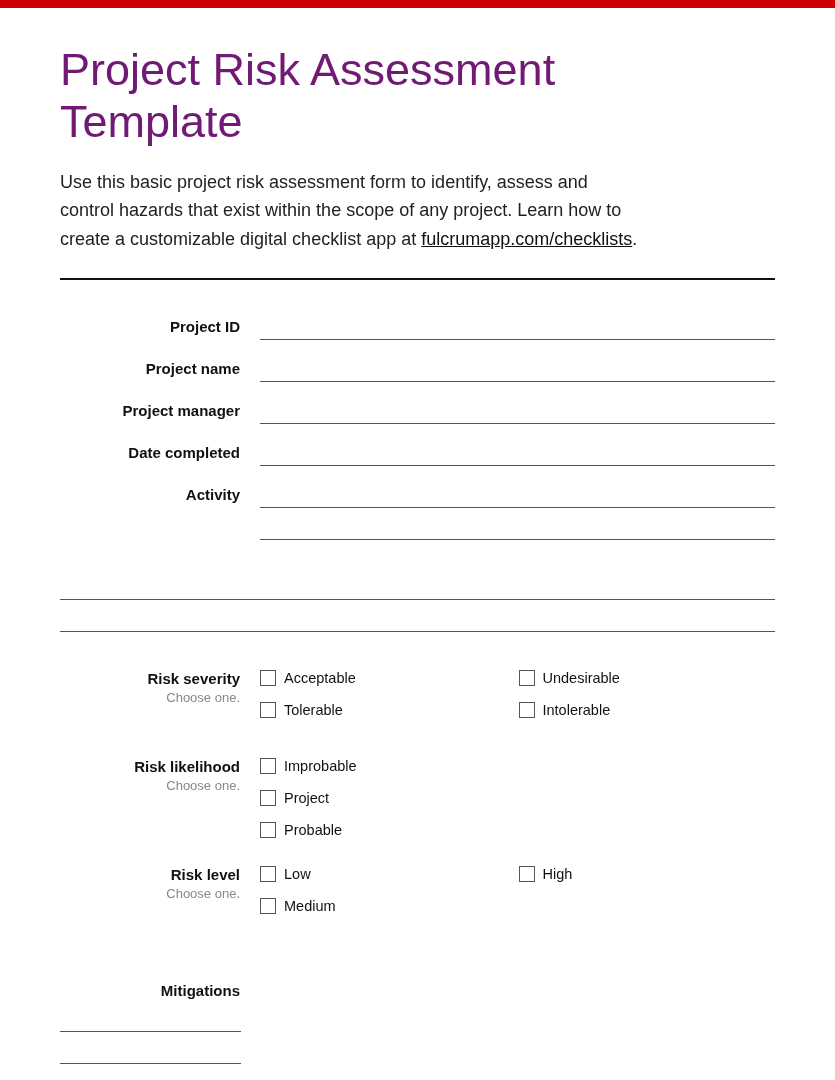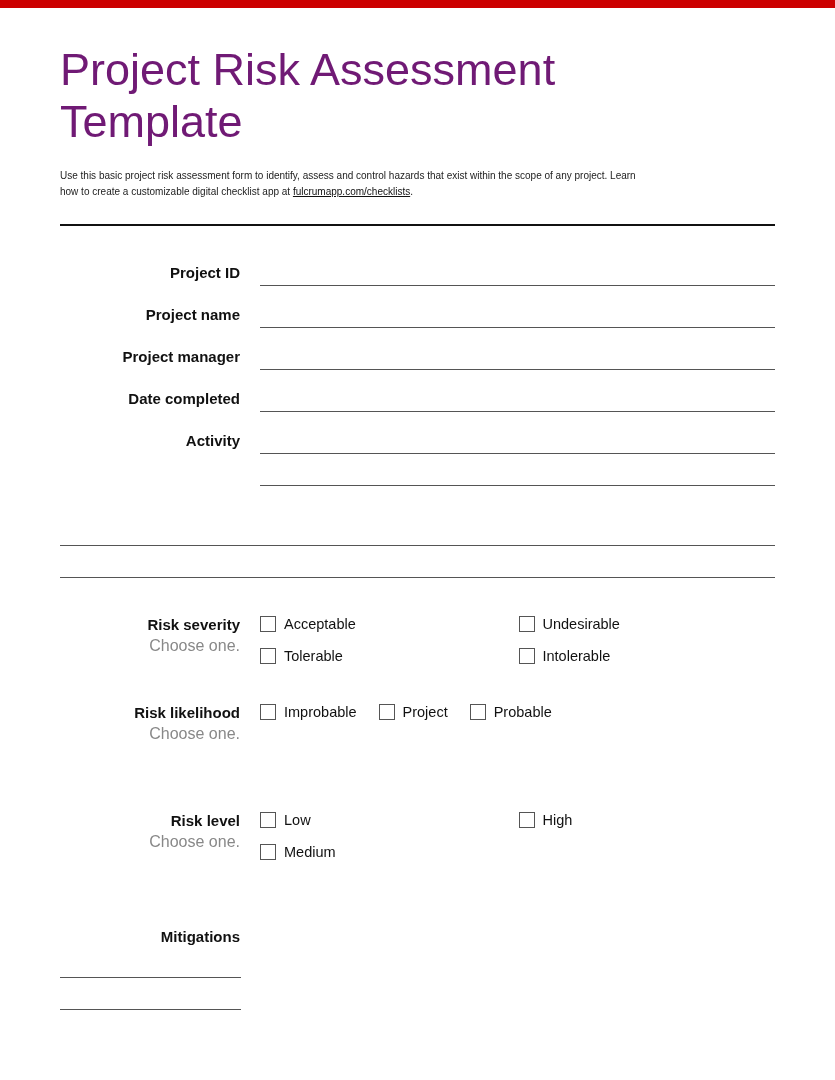--- a/index.html
+++ b/index.html
@@ -20,21 +20,21 @@
       padding: 36px 60px 80px 60px;
     }
     h1 {
       font-size: 45px;
       font-weight: 400;
       line-height: 1.15;
       margin-bottom: 20px;
       color: #701a75;
     }
     .description {
-      font-size: 10px;
+      font-size: 18px;
       line-height: 1.6;
       color: #222;
       max-width: 580px;
       margin-bottom: 24px;
     }
     .description a {
       color: #111;
       text-decoration: underline;
     }
     .divider {
@@ -57,21 +57,21 @@
       text-align: right;
       padding-right: 20px;
       padding-top: 10px;
       font-size: 15px;
       font-weight: 700;
       color: #111;
       line-height: 1.2;
     }
     .form-label .sub-label {
       display: block;
-      font-size: 16px;
+      font-size: 13px;
       font-weight: 400;
       color: #888;
       margin-top: 2px;
     }
     .form-field {
       flex: 1;
       display: flex;
       flex-direction: column;
       padding-top: 10px;
     }
@@ -104,21 +104,22 @@
       height: 16px;
       border: 1.5px solid #555;
       appearance: none;
       -webkit-appearance: none;
       background: #fff;
       cursor: pointer;
       flex-shrink: 0;
     }
     .checkbox-col {
       display: flex;
-      gap: 22px;
+      flex-direction: column;
+      gap: 8px;
       width: 100%;
     }
     .checkbox-row-2col {
       display: flex;
       gap: 2px;
       width: 100%;
     }
     .checkbox-col-half {
       flex: 1;
       display: flex;

